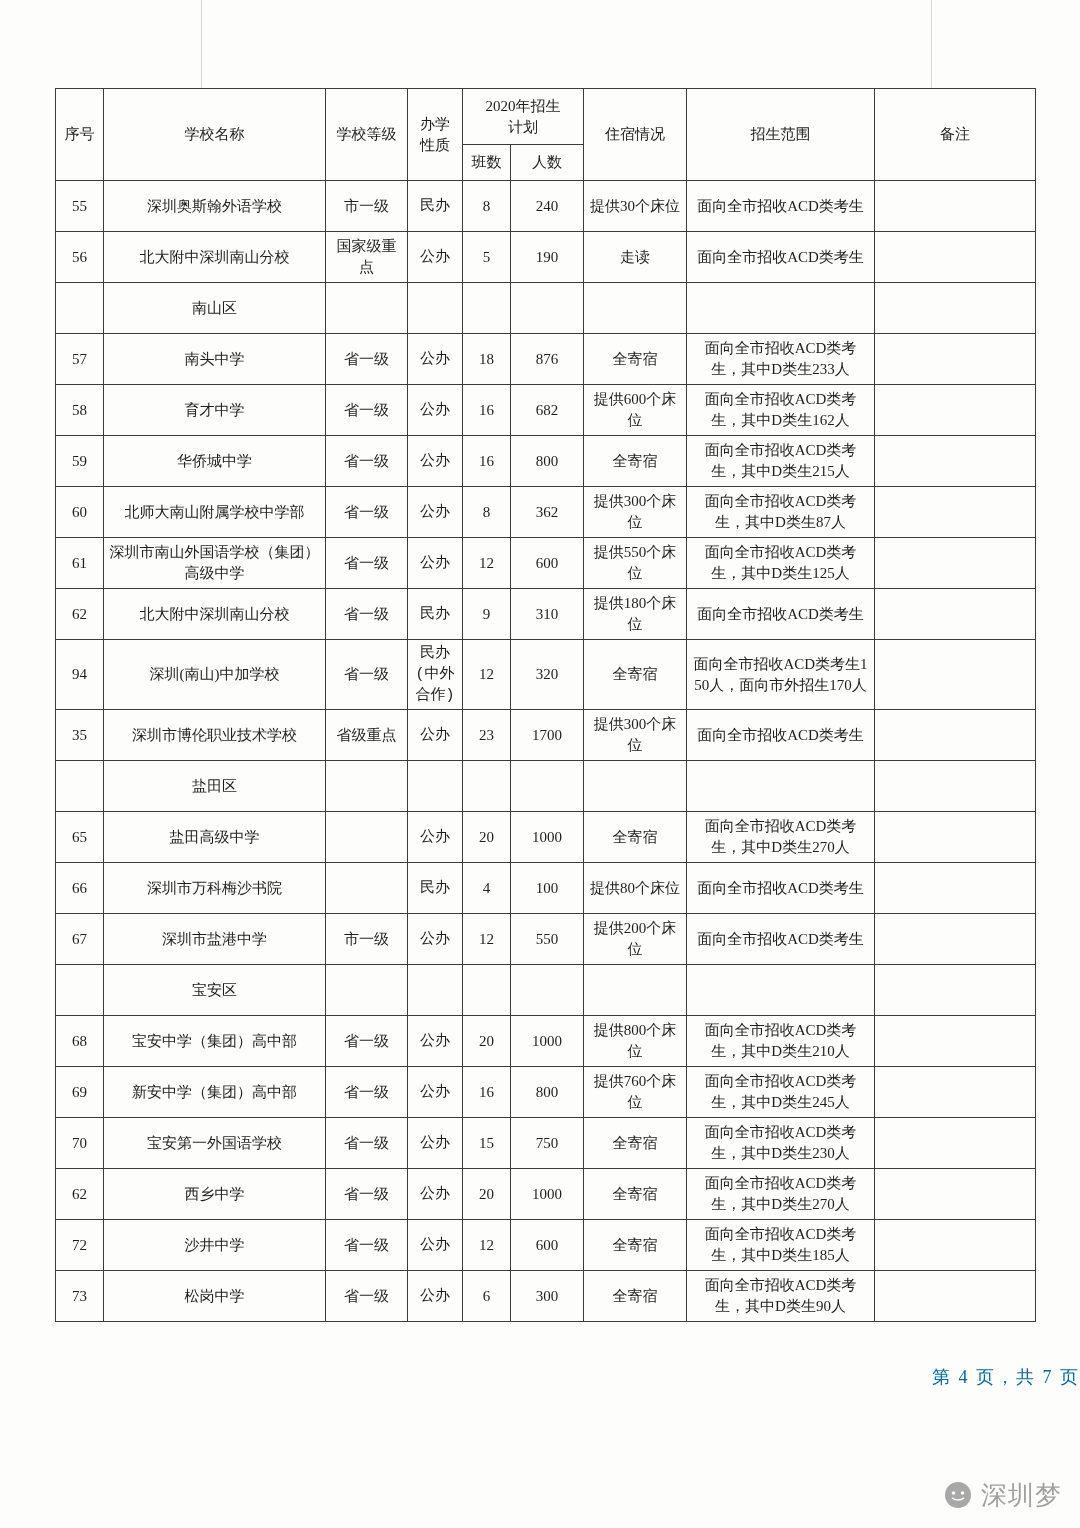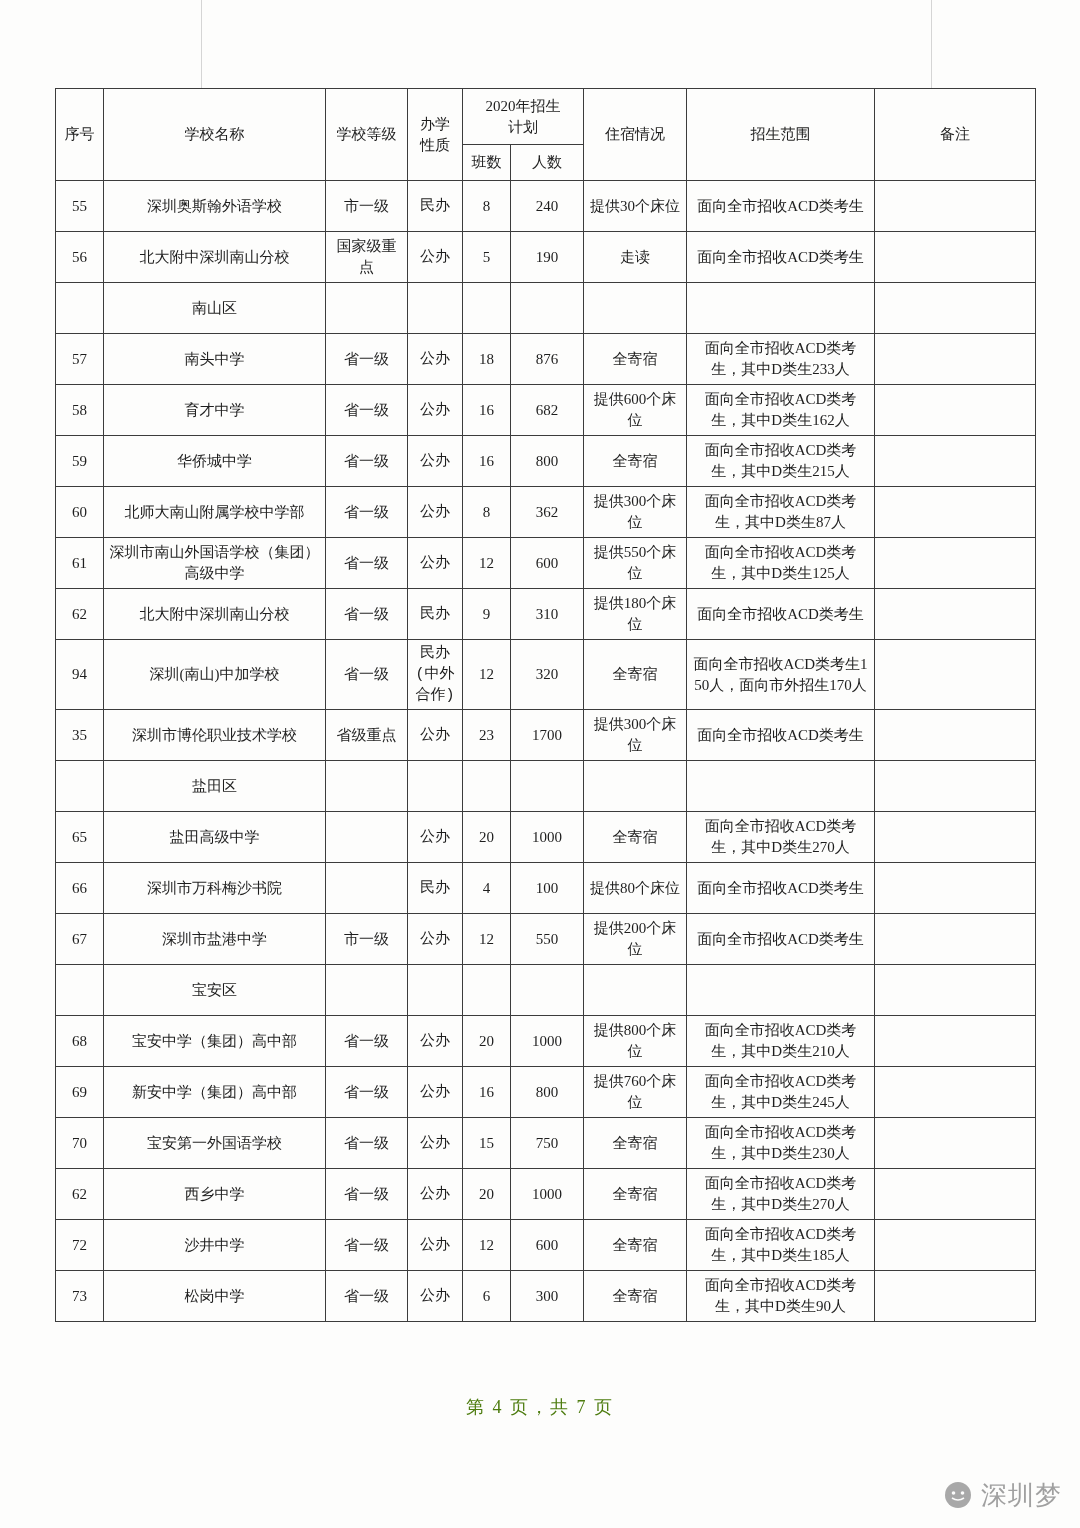--- a/index.html
+++ b/index.html
@@ -42,25 +42,25 @@
   }
   thead tr.h1 { height:56px; }
   thead tr.h2 { height:36px; }
   tbody tr { height:51px; }
   .pre { white-space:pre-line; }
   td.cell-scope { font-size:13.5px; line-height:1.35; padding:2px 4px; }
   td.cell-nature { white-space:pre-line; line-height:1.2;font-family:Liberation Mono, monospace; }
   td.section-name { font-weight:bold; font-size:16px; }
 
   .page-footer {
-    position:absolute; left:0; right:0; top:1395px;
-    text-align:center;
+    position:absolute; left:0; right:0; top:1365px;
+    text-align:right;
     font-size:18px;
     letter-spacing:2px;
-    color:#4d7c0f;
+    color:#0369a1;
   }
 
   .watermark {
     position:absolute; right:18px; top:1478px;
     display:flex; align-items:center; gap:6px;
     color:#9a9a9a;
   }
   .watermark .wm-text {
     font-size:26px;
     font-family:Liberation Serif, serif;

